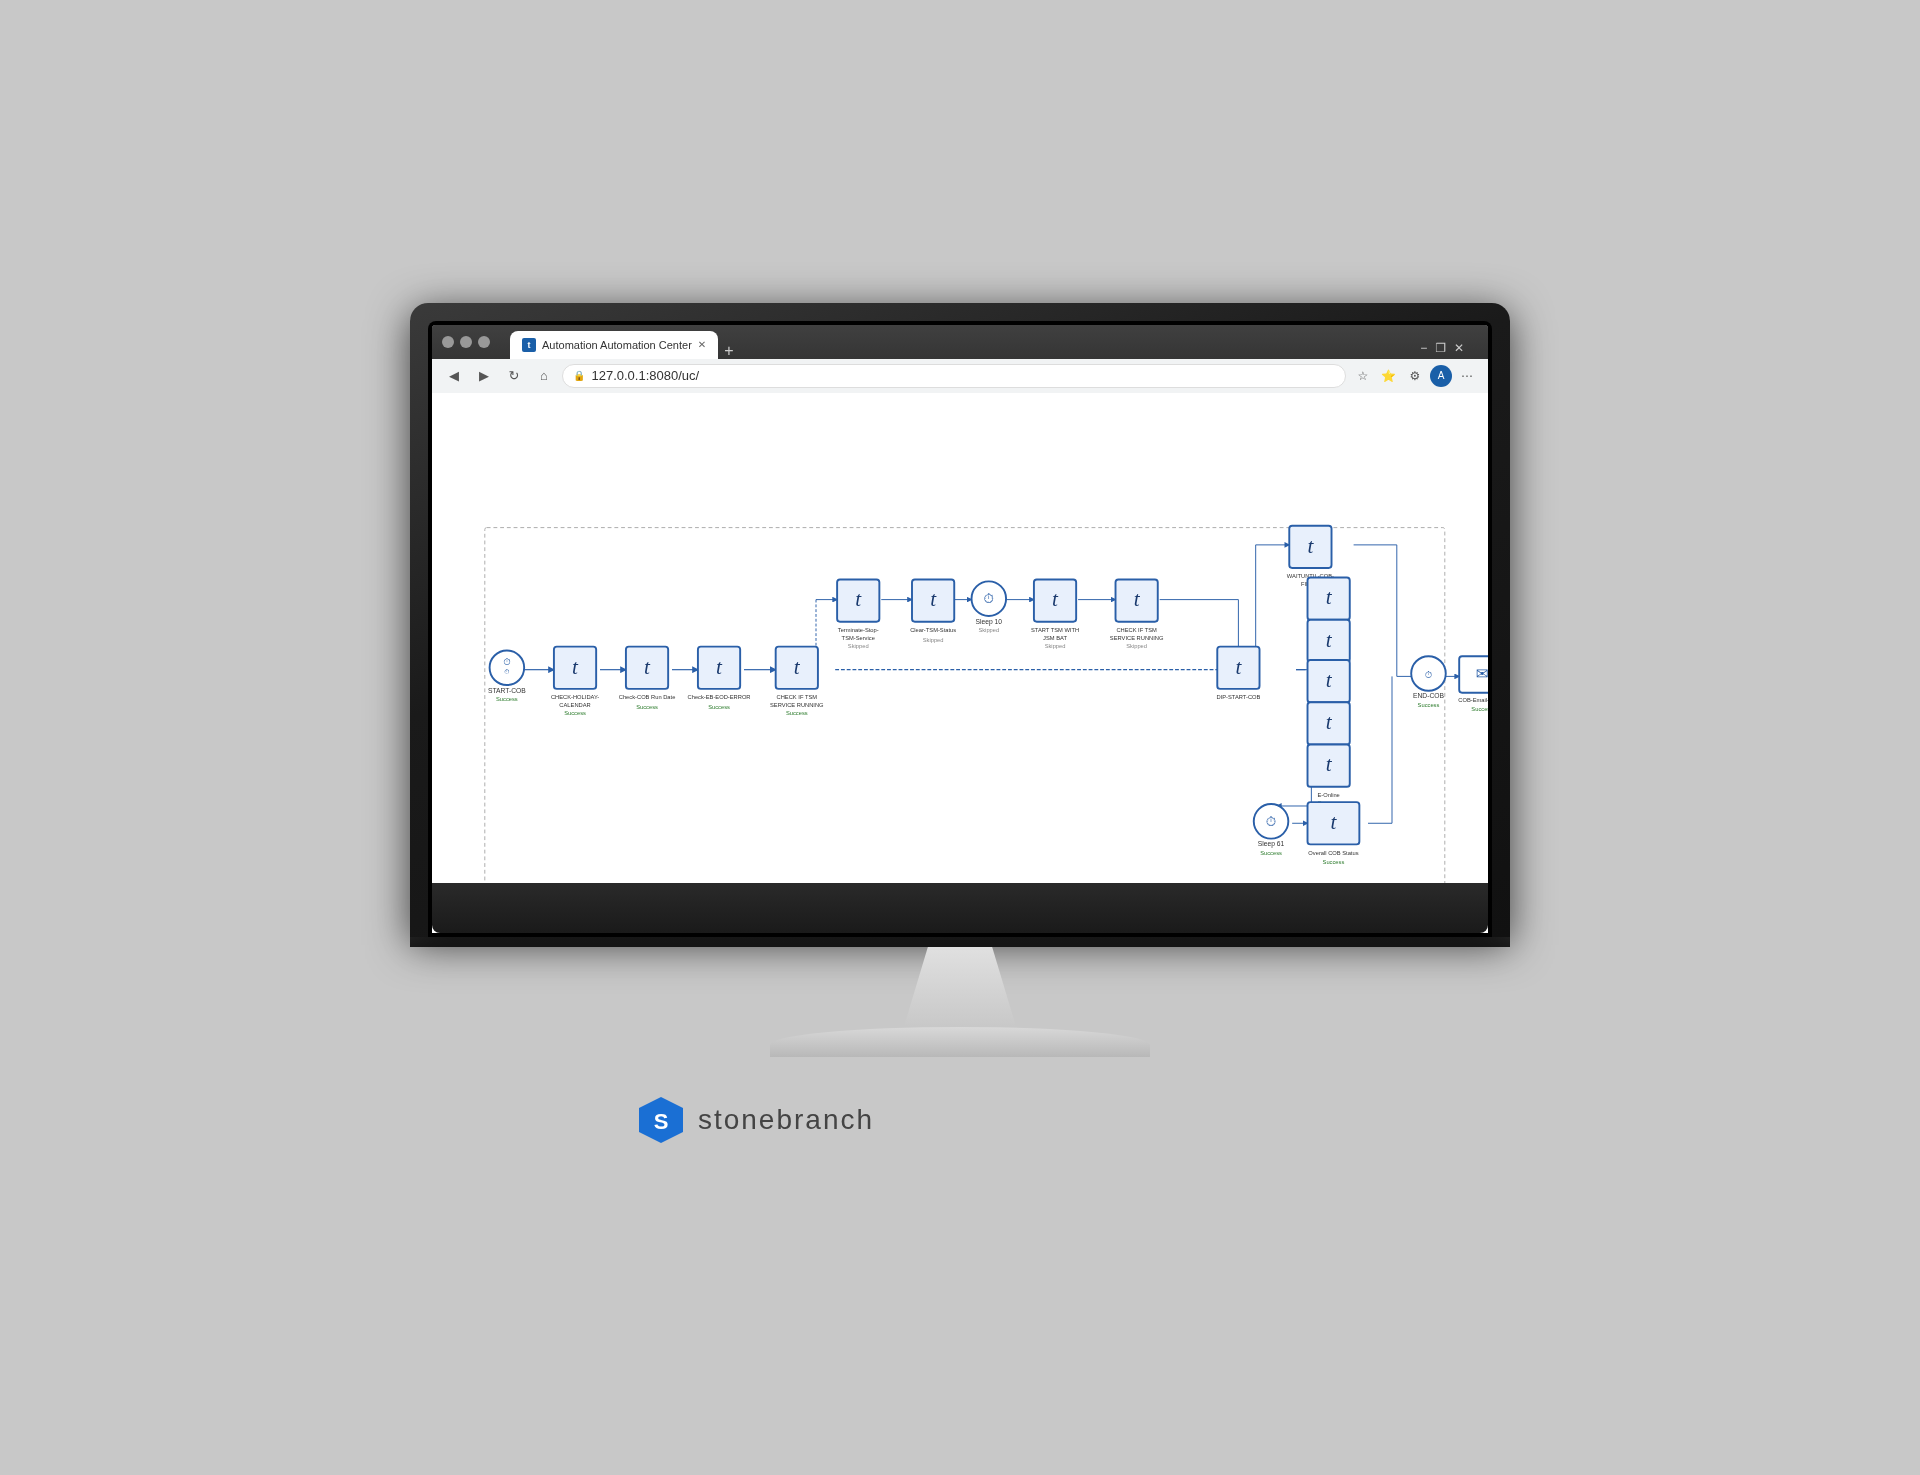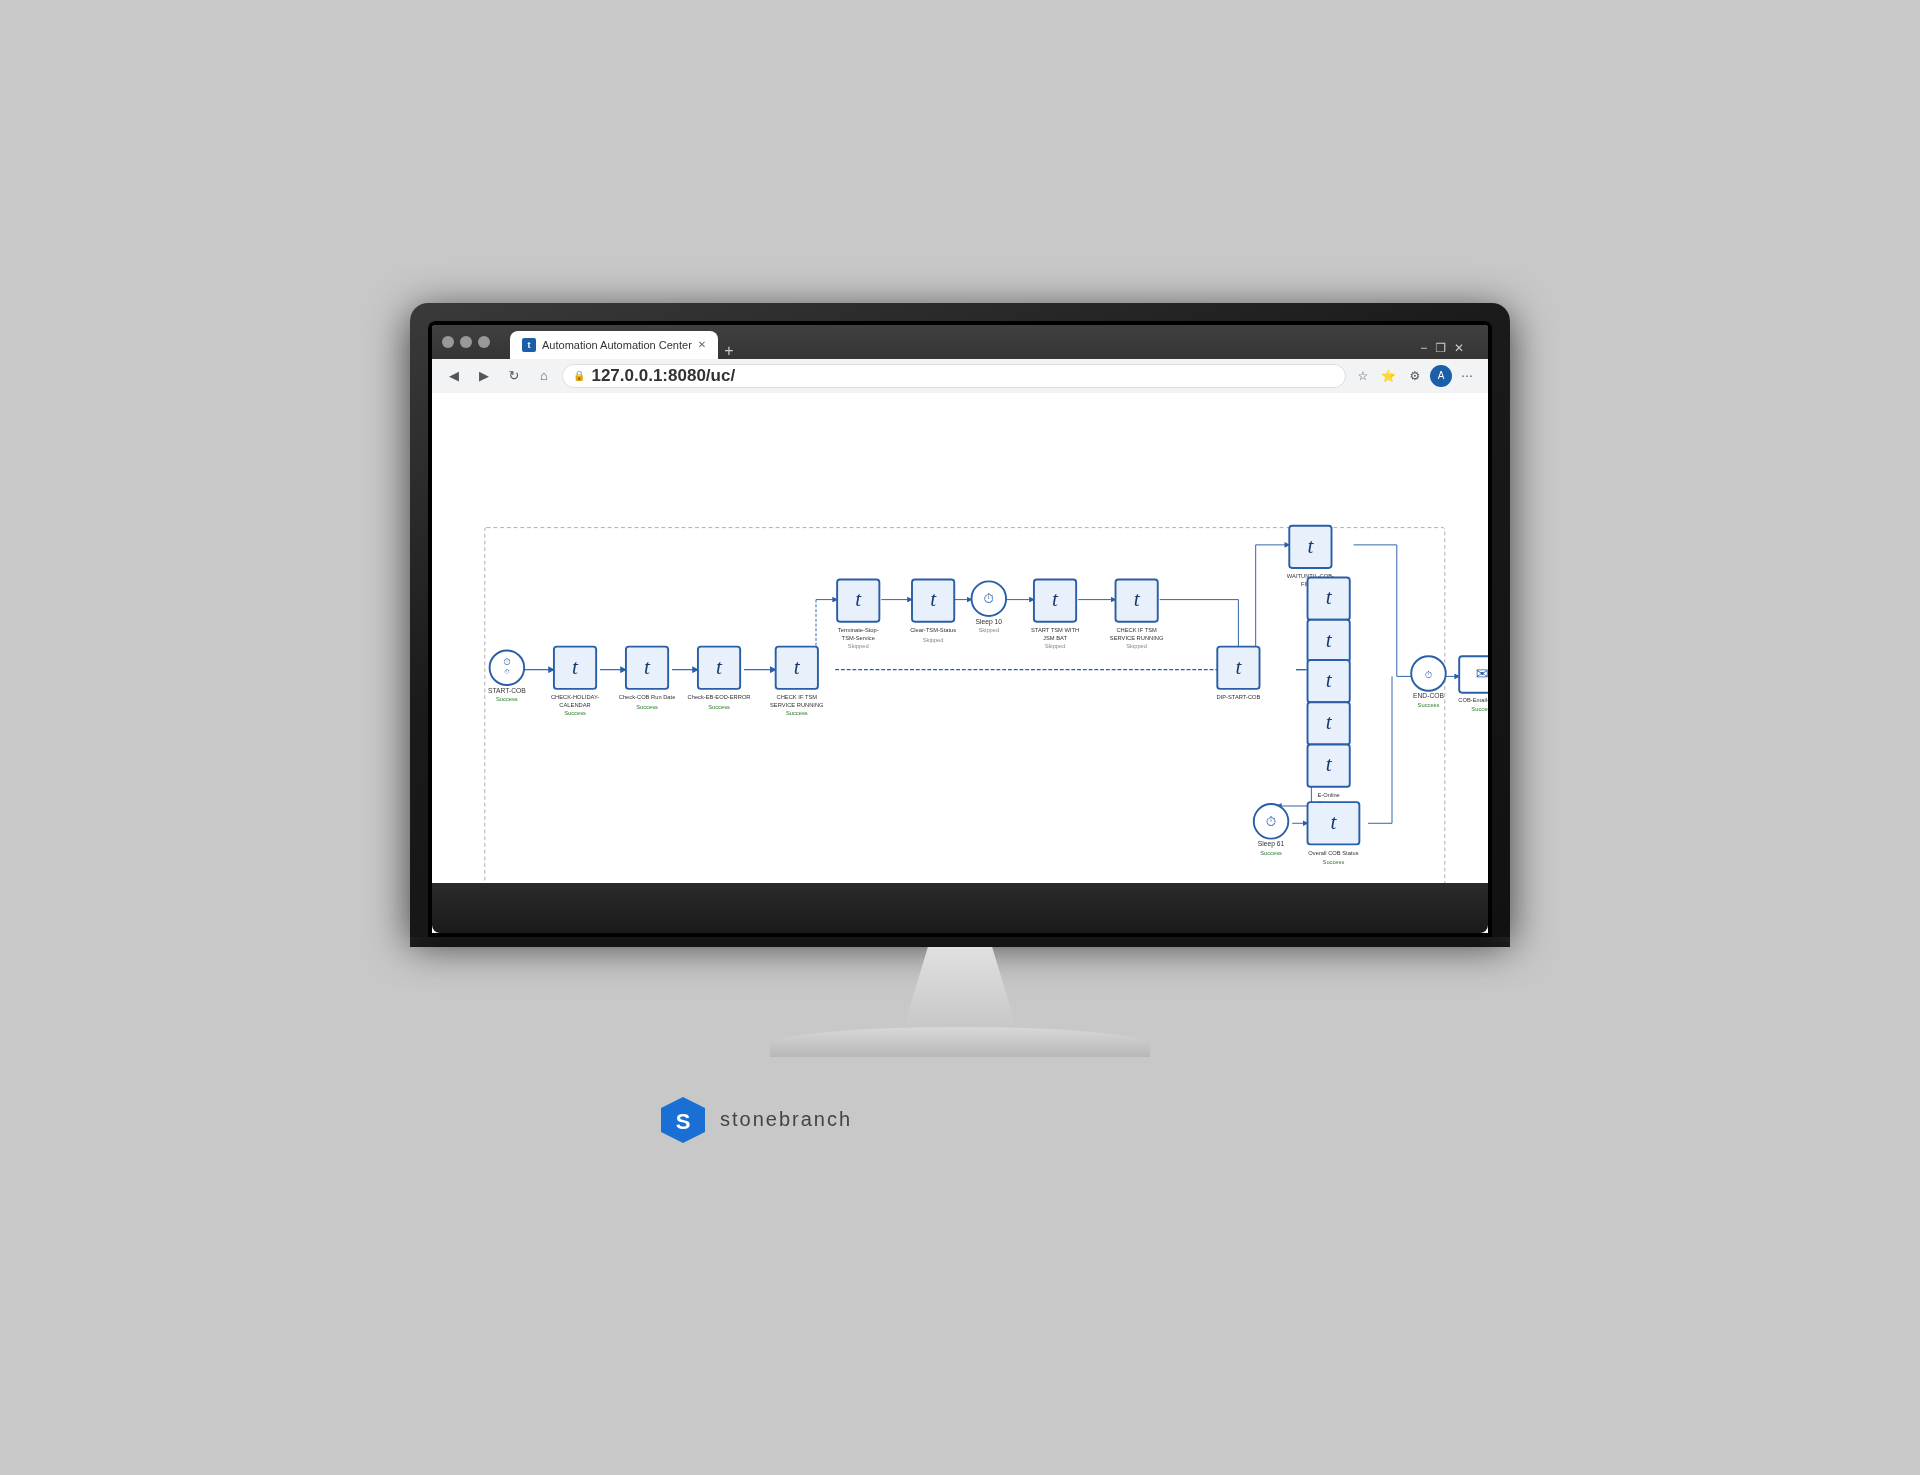--- a/index.html
+++ b/index.html
@@ -270,21 +270,21 @@
             </div>
           </div>
 
           <div class="browser-nav-bar">
             <div class="nav-btn">◀</div>
             <div class="nav-btn">▶</div>
             <div class="nav-btn">↻</div>
             <div class="nav-btn">⌂</div>
             <div class="address-bar">
               <span style="color:#666; font-size:10px;">🔒</span>
-              <span style="font-size:17px; color:#333;font-weight:bold;">127.0.0.1:8080/uc/</span>
+              <span style="font-size:13px; color:#333;">127.0.0.1:8080/uc/</span>
             </div>
             <div class="nav-right-icons">
               <div class="nav-icon">☆</div>
               <div class="nav-icon">⭐</div>
               <div class="nav-icon">⚙</div>
               <div class="nav-icon" style="background:#1a5fa8; color:#fff; border-radius:50%; width:22px; height:22px; font-size:10px;">A</div>
               <div class="nav-icon">⋯</div>
             </div>
           </div>
         </div>
@@ -514,16 +514,16 @@
 
   <div class="monitor-stand-base"></div>
 
   <div class="branding-area" style="width:1920px; margin-left:-410px; background:#c8c8c8; padding: 30px 0 20px 0;">
     <div class="stonebranch-logo">
 
       <svg width="50" height="50" viewBox="0 0 50 50">
         <polygon points="25,2 47,13 47,37 25,48 3,37 3,13" fill="#1a6fd4"></polygon>
         <text x="25" y="34" text-anchor="middle" font-size="22" fill="#fff" font-weight="bold" font-family="Arial">S</text>
       </svg>
-      <span style="font-size:20px; color:#444; font-weight:400; letter-spacing:2px; font-family:Arial;">stonebranch</span>
+      <span style="font-size:28px; color:#444; font-weight:400; letter-spacing:2px; font-family:Arial;">stonebranch</span>
     </div>
   </div>
 </div>
 
 </body></html>

